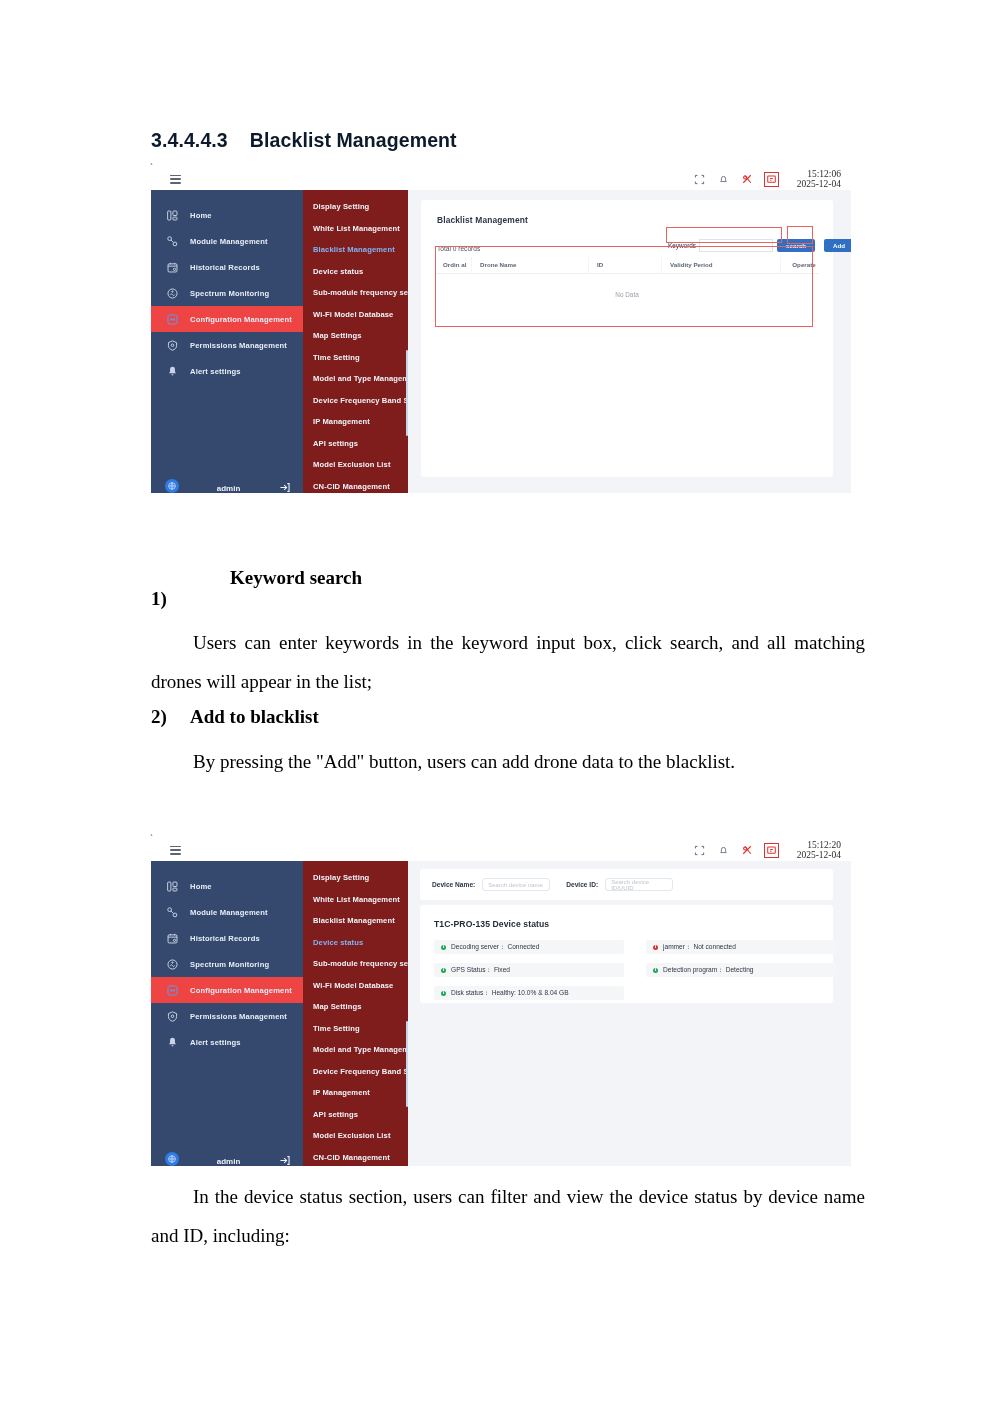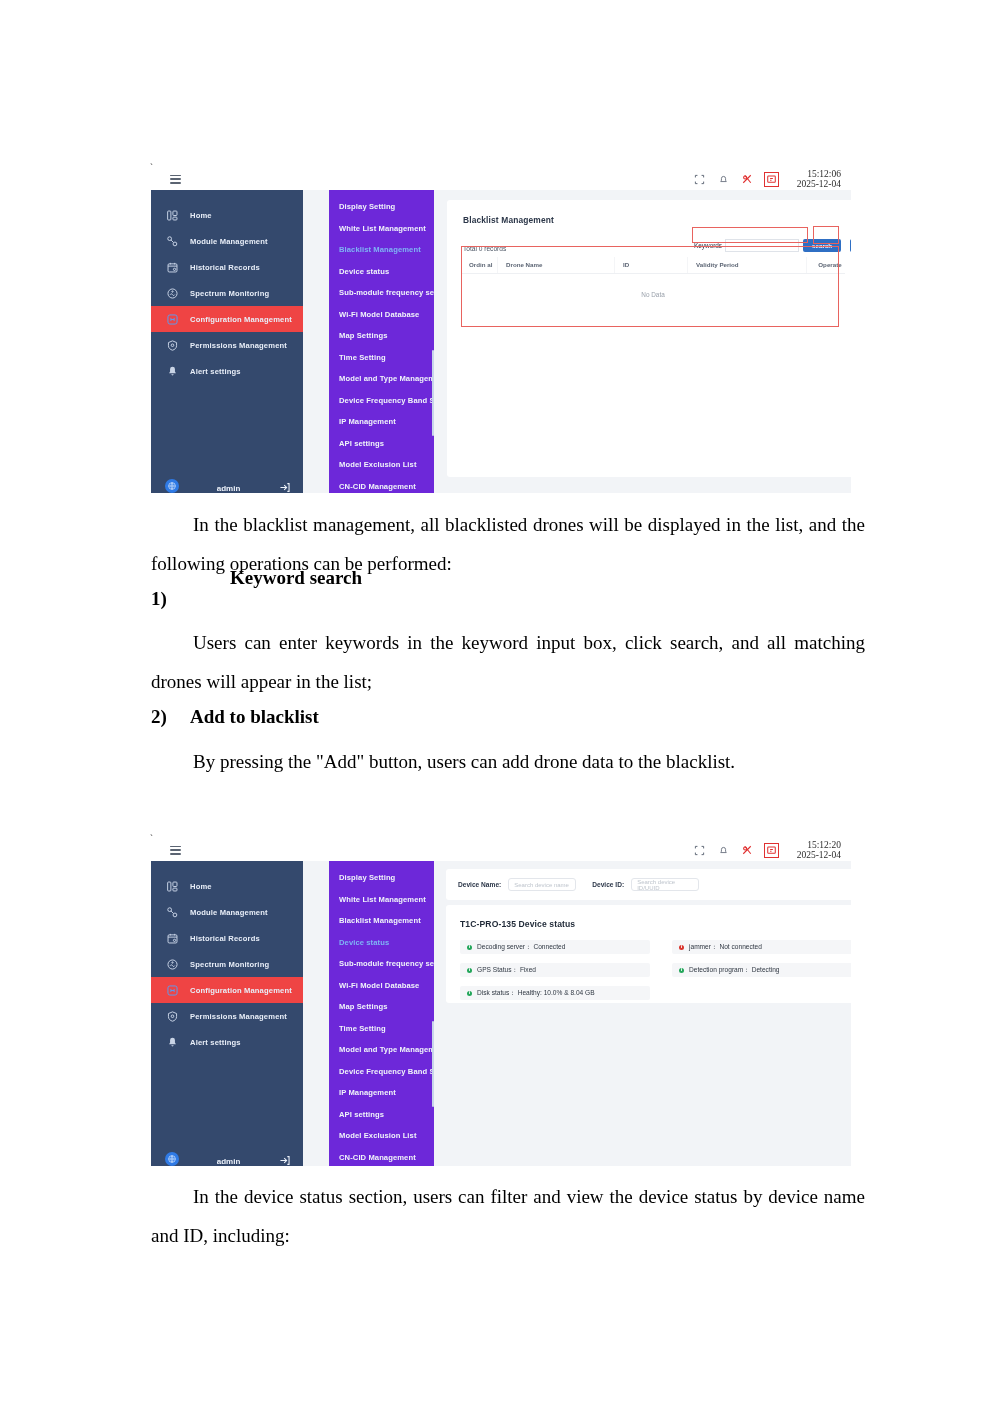--- a/index.html
+++ b/index.html
@@ -178,25 +178,24 @@
     font-size: 8px;
     font-weight: bold;
     color: #eef3fb;
     flex: 1 1 auto;
     text-align: center;
   }
   .logout-ico { width: 13px; height: 13px; color: #eef3fb; flex: 0 0 13px;}
 
   .sidebar-sub {
     width: 105px;
-    background: #6d28d9;
+    background: #7f1d1d;
     flex: 0 0 105px;
     position: relative;
     overflow: hidden;
-    margin-left: 26px;
   }
   .sub-item {
     height: 21.5px;
     display: flex;
     align-items: center;
     padding-left: 10px;
     box-sizing: border-box;
     font-family: "Liberation Sans", sans-serif;
     font-size: 7.6px;
     font-weight: bold;
@@ -374,20 +373,21 @@
     font-size: 9px;
     color: #333;
     font-family: "Liberation Serif", serif;
   }
 </style>
 </head>
 <body>
 
 <div class="page">
 
+  <div class="doc-heading" style="left:151px; top:129px;">3.4.4.4.3    Blacklist Management</div>
 
   <div class="tick-mark" style="left:150px; top:155px;">ˏ</div>
 
   <div class="shot" style="left:151px; top:168px; width:700px; height:325px;">
 
     <div class="shot-topbar">
       <div class="hamburger">
         <i></i>
           <i></i>
           <i></i>
@@ -570,21 +570,20 @@
           </div>
         </div>
 
         <div class="annot" style="left:258px; top:37px; width:116px; height:16px;"></div>
         <div class="annot" style="left:379px; top:36px; width:26px; height:18px;"></div>
         <div class="annot" style="left:27px; top:56px; width:378px; height:81px;"></div>
       </div>
     </div>
   </div>
 
-  <div class="doc-para indent" style="left:151px; top:505px;">In the blacklist management, all blacklisted drones will be displayed in the list, and the following operations can be performed:</div>
 
   <div class="list-num" style="left:151px; top:588px;">1)</div>
   <div class="list-num" style="left:190px; top:567px;margin-left:40px;">Keyword search</div>
 
   <div class="doc-para indent" style="left:151px; top:623px;">Users can enter keywords in the keyword input box, click search, and all matching drones will appear in the list;</div>
 
   <div class="list-num" style="left:151px; top:706px;">2)</div>
   <div class="list-num" style="left:190px; top:706px;">Add to blacklist</div>
 
   <div class="doc-para indent" style="left:151px; top:742px;">By pressing the "Add" button, users can add drone data to the blacklist.</div>

